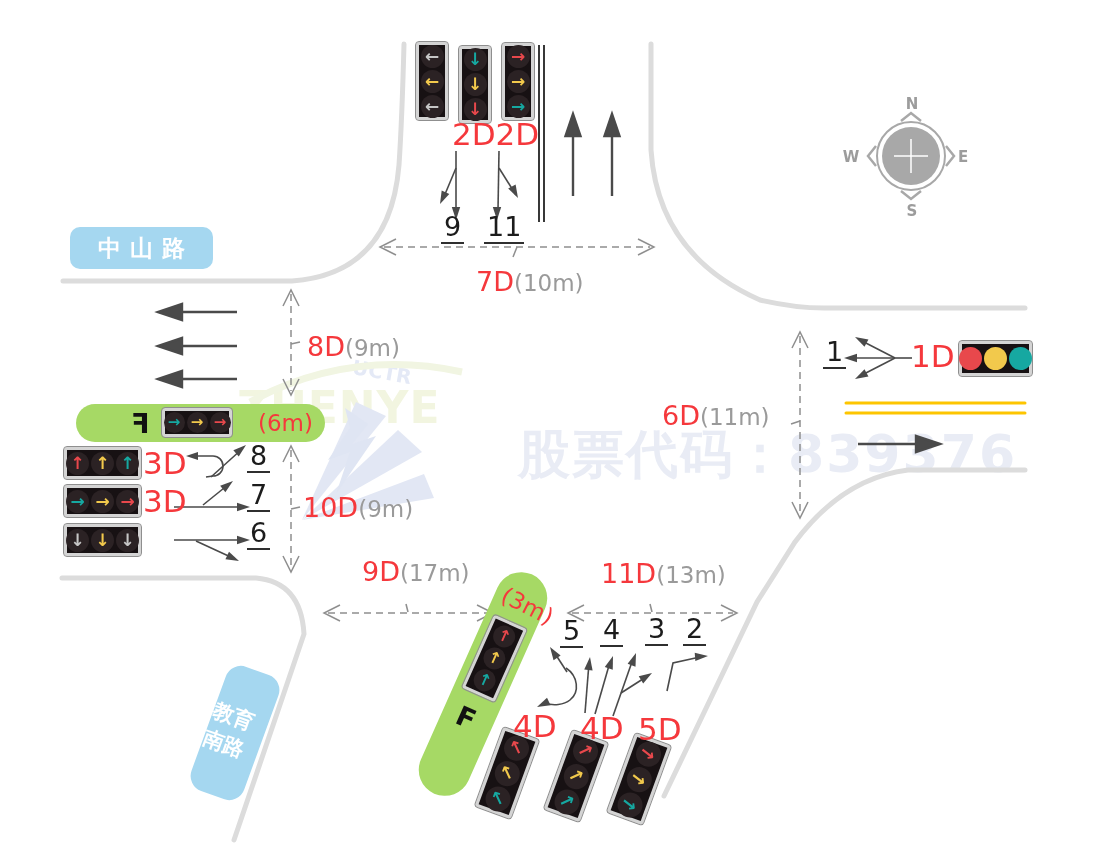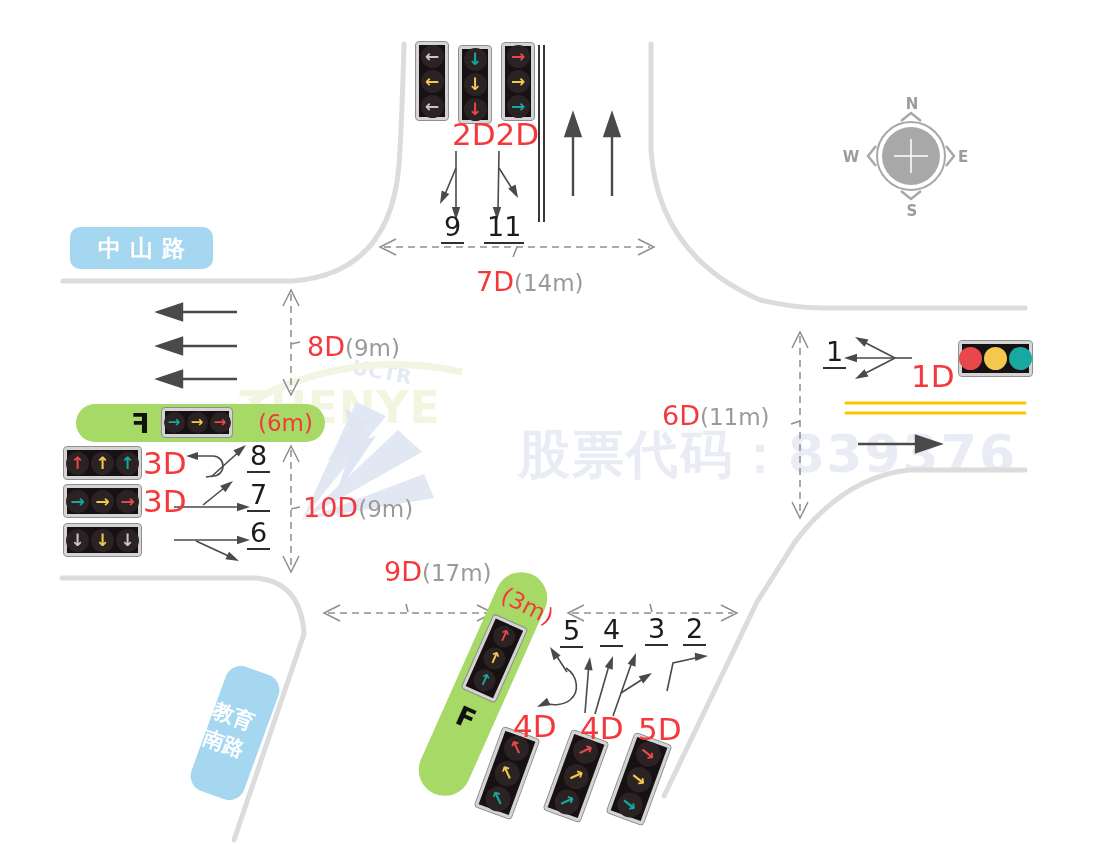--- a/index.html
+++ b/index.html
@@ -328,39 +328,42 @@
       <div class="lamp" style="height: 23px; width: 23px; background: rgb(232, 72, 76);"></div>
       <div class="lamp" style="height: 23px; width: 23px; background: rgb(242, 201, 76);"></div>
       <div class="lamp" style="height: 23px; width: 23px; background: rgb(22, 168, 161);"></div>
     </div>
 
   <div class="abs dlabel" style="left:452px;top:116px;">
     <span>2D</span><span>2D</span>
   </div>
   <div class="abs dlabel" style="left:143px;top:445px;">3D</div>
   <div class="abs dlabel" style="left:143px;top:483px;">3D</div>
-  <div class="abs dlabel" style="left:911px;top:358px;text-align:center;">1D</div>
+  <div class="abs dlabel" style="left:911px;top:338px;text-align:center;">1D</div>
   <div class="abs dlabel" style="left:513px;top:708px;">4D</div>
   <div class="abs dlabel" style="left:580px;top:710px;">4D</div>
   <div class="abs dlabel" style="left:638px;top:711px;">5D</div>
 
   <div class="abs measure" style="left:476px;top:266px;">
-    <span class="mid">7D</span><span class="mlen">(14m)</span>
+    <span class="mid">7D</span><span class="mlen">(10m)</span>
   </div>
   <div class="abs measure" style="left:307px;top:331px;">
     <span class="mid">8D</span><span class="mlen">(9m)</span>
   </div>
   <div class="abs measure" style="left:303px;top:492px;">
     <span class="mid">10D</span><span class="mlen">(9m)</span>
   </div>
   <div class="abs measure" style="left:662px;top:400px;">
     <span class="mid">6D</span><span class="mlen">(11m)</span>
   </div>
-  <div class="abs measure" style="left:362px;top:556px;margin-left:22px;">
+  <div class="abs measure" style="left:362px;top:556px;">
     <span class="mid">9D</span><span class="mlen">(17m)</span>
+  </div>
+  <div class="abs measure" style="left:601px;top:558px;">
+    <span class="mid">11D</span><span class="mlen">(13m)</span>
   </div>
 
   <div class="abs num" style="left:441px;top:213px;">9</div>
   <div class="abs num" style="left:484px;top:213px;">11</div>
   <div class="abs num" style="left:247px;top:442px;">8</div>
   <div class="abs num" style="left:247px;top:481px;">7</div>
   <div class="abs num" style="left:247px;top:519px;">6</div>
   <div class="abs num" style="left:823px;top:338px;">1</div>
   <div class="abs num" style="left:560px;top:617px;">5</div>
   <div class="abs num" style="left:600px;top:616px;">4</div>

